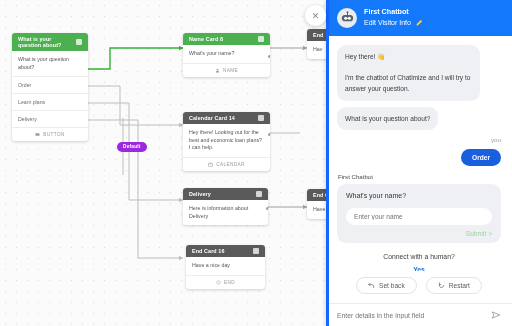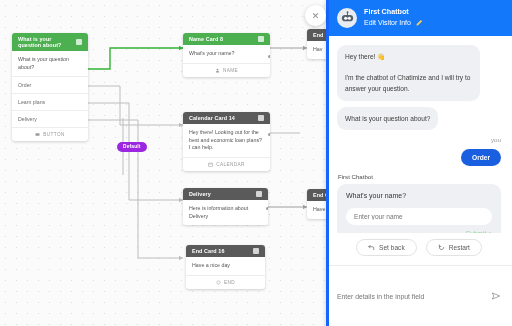--- a/index.html
+++ b/index.html
@@ -156,21 +156,21 @@
     display: flex; align-items: center; gap: 4px;
     border: 1px solid #e2e2e2; border-radius: 11px;
     background: #fff;
     padding: 4px 11px;
     font-size: 6.6px; color: #5c5c5c;
   }
   .pill svg { width: 7px; height: 7px; display: block; }
   .chat-input-bar {
     border-top: 1px solid #ececec;
     display: flex; align-items: center;
-    padding: 25px 11px; gap: 6px; flex: 0 0 auto;
+    padding: 6px 11px; gap: 6px; flex: 0 0 auto;
   }
   .chat-input {
     flex: 1 1 auto; border: none; outline: none;
     font-size: 6.8px; color: #a6a6a6;
     font-family: "Liberation Sans", sans-serif;
   }
   .send-ico svg { width: 10px; height: 10px; display: block; }
 </style>
 </head>
 <body>

